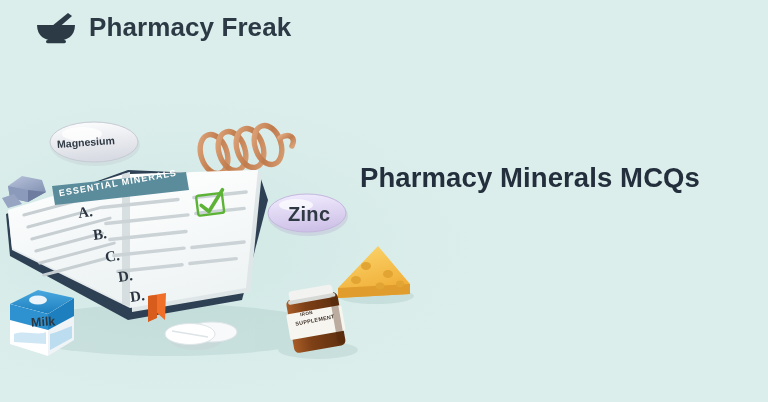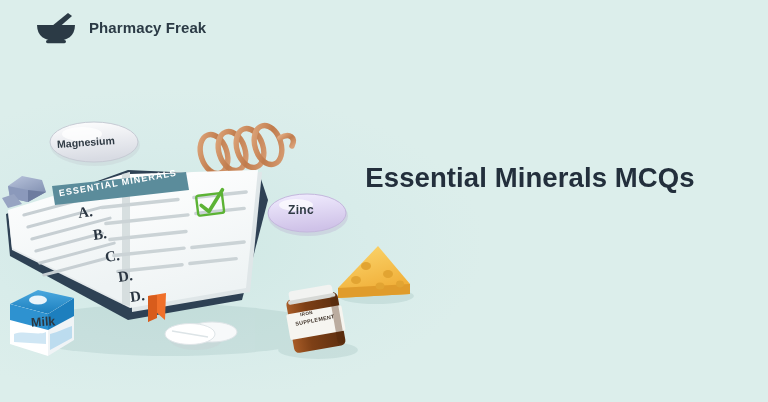--- a/index.html
+++ b/index.html
@@ -22,21 +22,21 @@
     pointer-events:none;
   }
 
   
   .brand {
     position:absolute; left:34px; top:10px;
     display:flex; align-items:center; gap:9px;
   }
   .brand-icon { width:46px; height:34px; display:block; }
   .brand-name {
-    font-size:15px; font-weight:bold; color:#2b3a45;
+    font-size:26px; font-weight:bold; color:#2b3a45;
     letter-spacing:.1px; white-space:nowrap;
   }
 
   
   .headline {
     position:absolute; left:330px; top:160px; width:400px;
     text-align:center;
     font-size:27.5px; line-height:1.28; font-weight:bold;
     color:#232f3c; letter-spacing:.1px;
   }
@@ -45,21 +45,21 @@
   
   .illus { position:absolute; left:0; top:0; width:440px; height:402px; }
   .illus svg { display:block; }
 
   
   .pill-label {
     position:absolute; font-weight:bold; color:#2f3a44;
     white-space:nowrap; pointer-events:none;
   }
   #lbl-magnesium { left:57px; top:136px; font-size:10.5px; transform:rotate(-4deg); }
-  #lbl-zinc      { left:288px; top:203px; font-size:12px; letter-spacing:.3px; }
+  #lbl-zinc      { left:288px; top:203px; font-size:20px; letter-spacing:.3px; }
   #lbl-milk      { left:31px; top:315px; font-size:12.5px; transform:rotate(-4deg); color:#2c3740; }
   #lbl-book-banner {
     left:58px; top:178px; font-size:9px; font-weight:bold; color:#ffffff;
     letter-spacing:1.1px; transform:rotate(-10deg);
   }
   #lbl-bottle-1 {
     left:300px; top:311px; font-size:4.6px; font-weight:bold; color:#3c3026;
     letter-spacing:.4px; transform:rotate(-11deg);
   }
   #lbl-bottle-2 {
@@ -86,21 +86,21 @@
 
         <path d="M3 15 H41 C41 26 33 31 22 31 C11 31 3 26 3 15 Z" fill="#2b3a45"></path>
 
         <rect x="12" y="30" width="20" height="3.2" rx="1.6" fill="#2b3a45"></rect>
       </svg>
     </span>
     <span class="brand-name">Pharmacy Freak</span>
   </div>
 
   <div class="headline">
-    <span>Essential Minerals MCQs</span>
+    <span>Pharmacy Minerals MCQs</span>
   </div>
 
   <div class="illus">
     <svg width="440" height="402" viewBox="0 0 440 402" aria-hidden="true">
       <defs>
         <linearGradient id="gPage" x1="0" y1="0" x2="0.3" y2="1">
           <stop offset="0" stop-color="#ffffff"></stop>
             <stop offset="1" stop-color="#eef3f4"></stop>
         </linearGradient>
         <linearGradient id="gPill" x1="0" y1="0" x2="0.2" y2="1">

